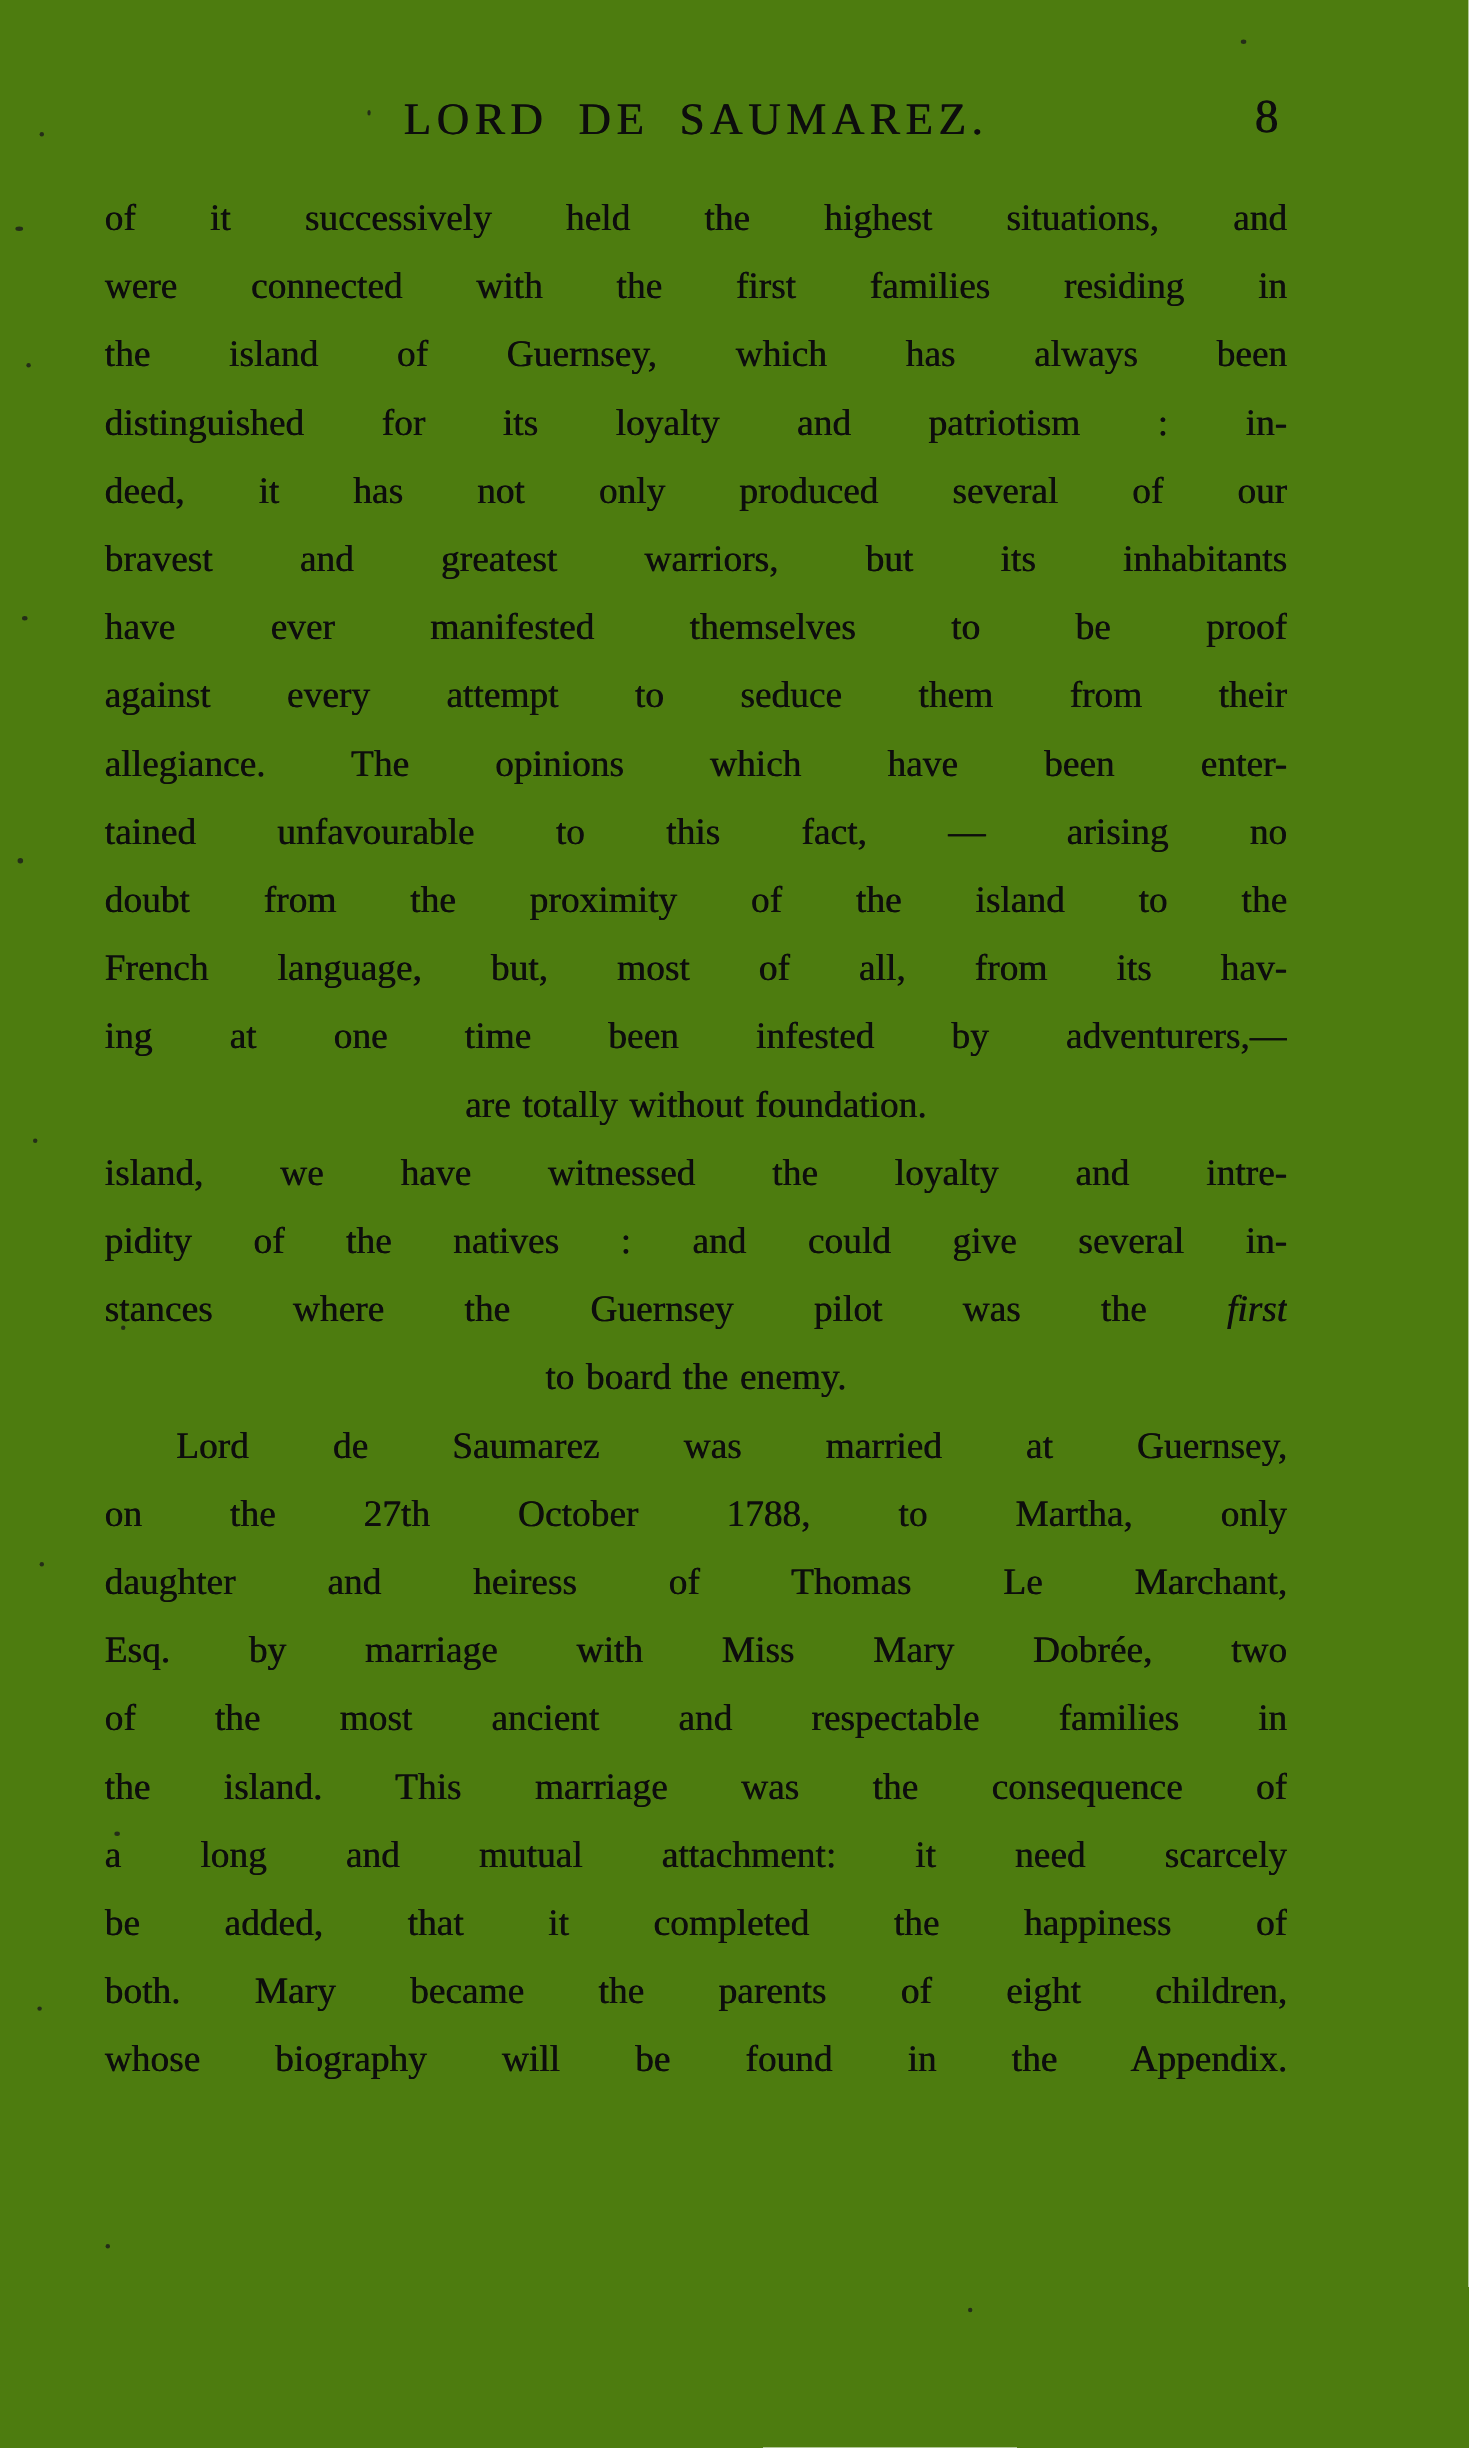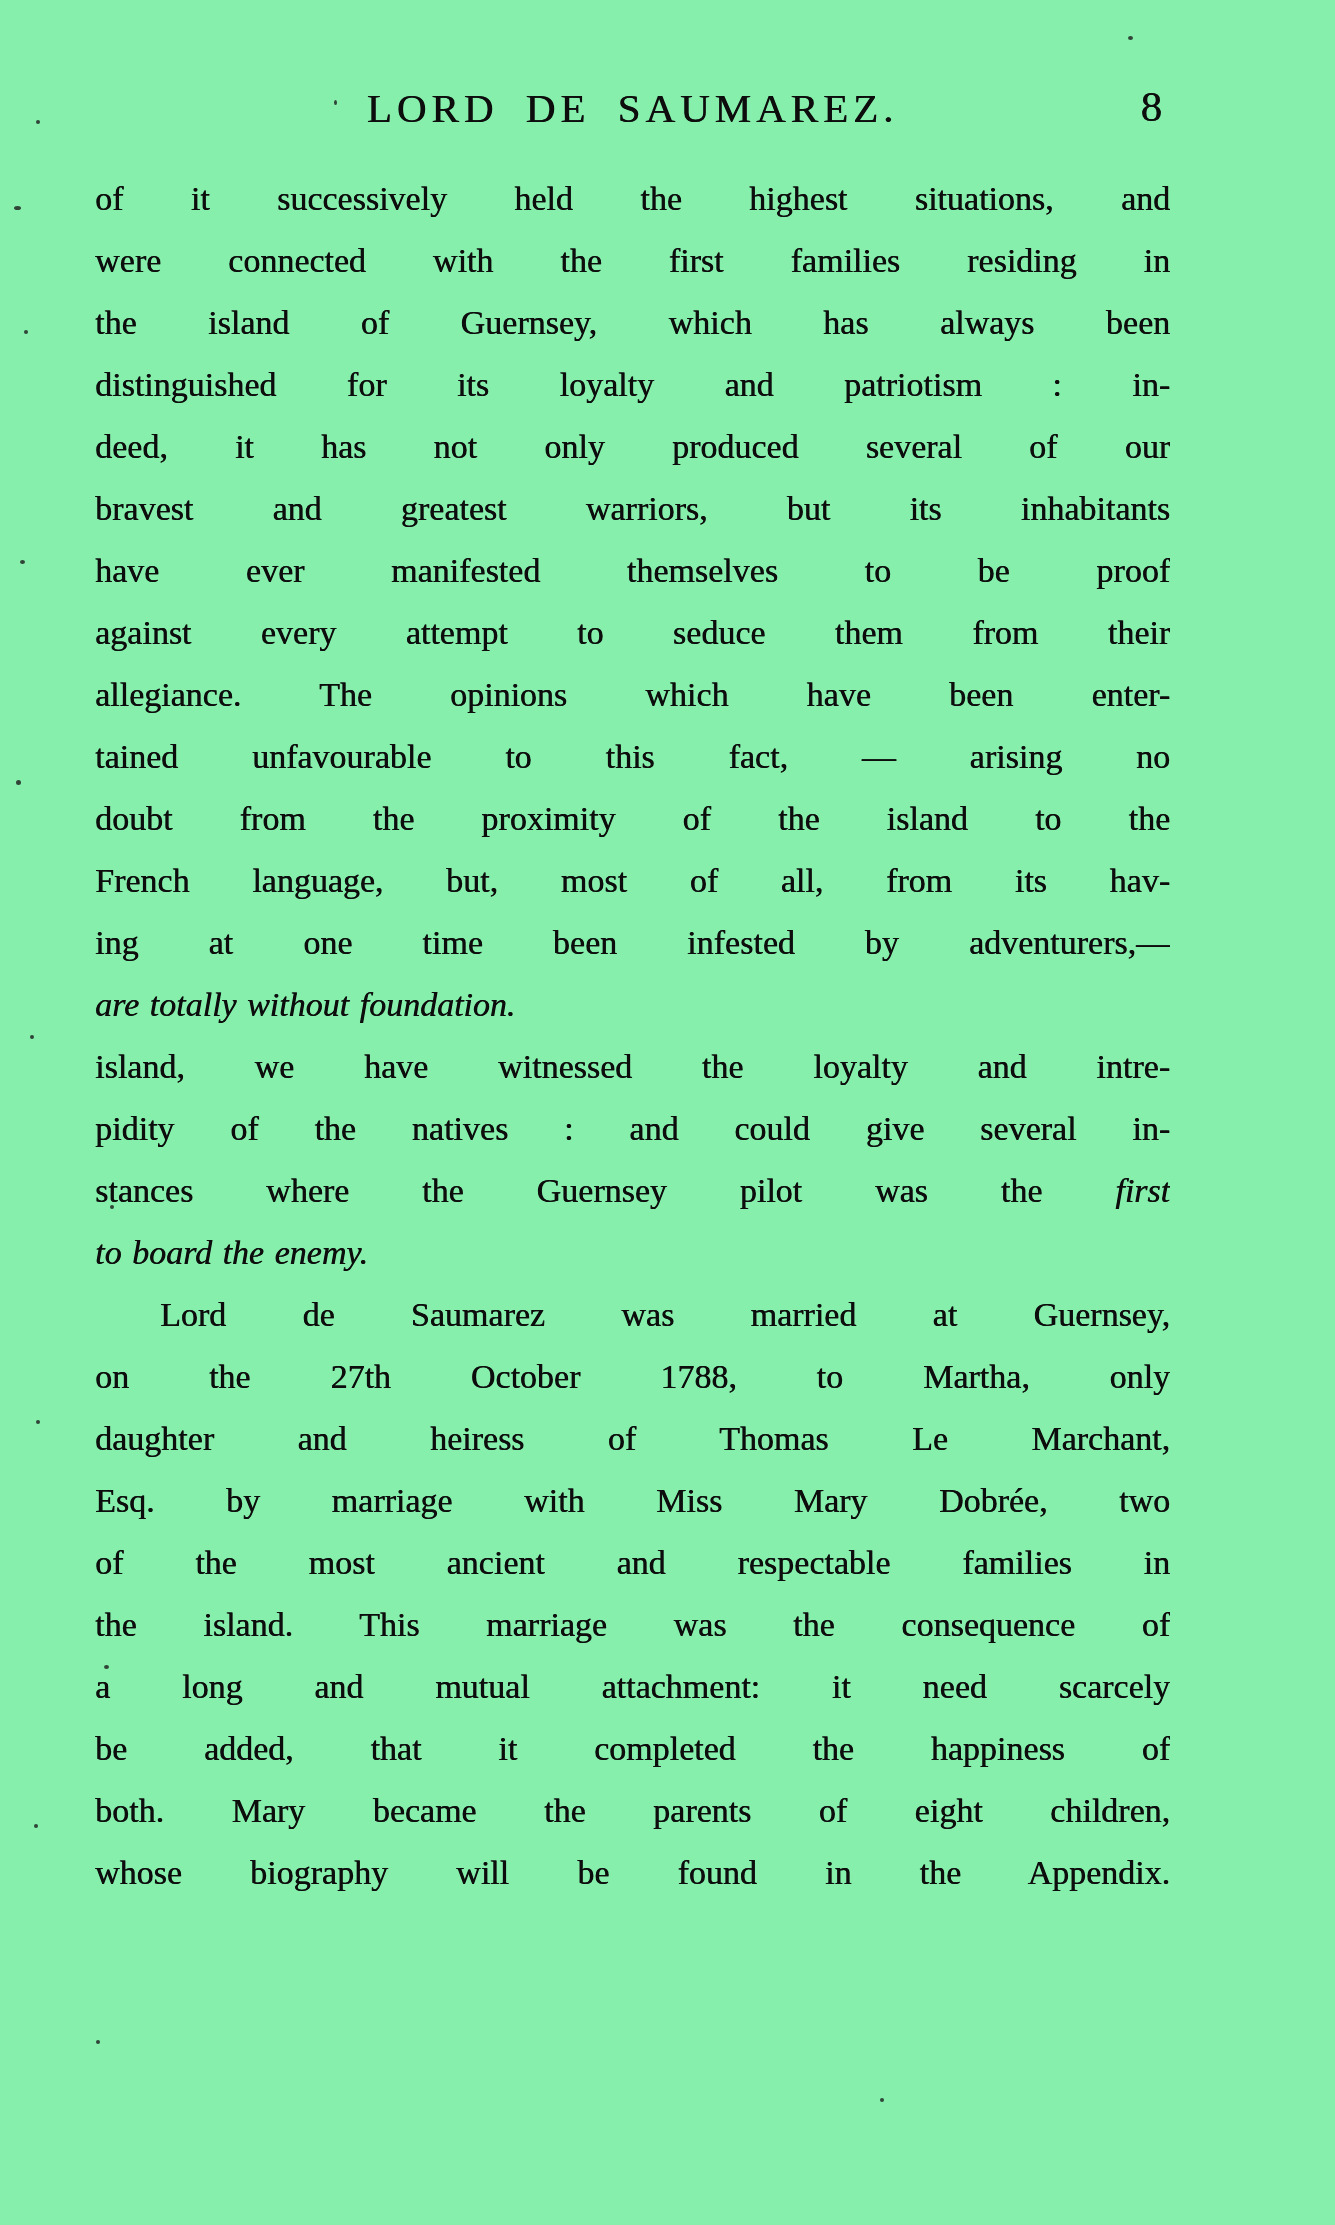--- a/index.html
+++ b/index.html
@@ -4,21 +4,21 @@
 <style>
   html, body {
     margin: 0;
     padding: 0;
     background: #ffffff;
   }
   .page {
     position: relative;
     width: 1335px;
     height: 2225px;
-    background: #86efac;
+    background: #4d7c0f;
     overflow: hidden;
     font-family: "Liberation Serif", "DejaVu Serif", serif;
     color: #0d0d0d;
   }
   .header-row {
     position: absolute;
     left: 95px;
     top: 84px;
     width: 1075px;
     height: 62px;
@@ -59,22 +59,21 @@
   .jline::after {
     content: "";
     display: inline-block;
     width: 100%;
     height: 0;
   }
   
   .lline {
     height: 62px;
     overflow: hidden;
-    text-align: left;
-    font-style: italic;
+    text-align: center;
   }
   .indent { text-indent: 65px; }
   .em { font-style: italic; }
   .speckle {
     position: absolute;
     background: #1a1a1a;
     border-radius: 50%;
     opacity: 0.8;
   }
 </style>

